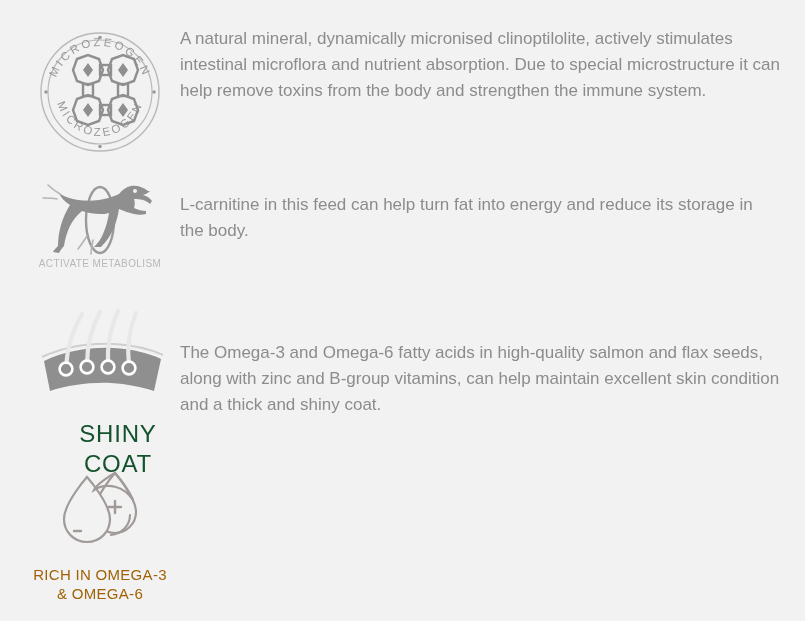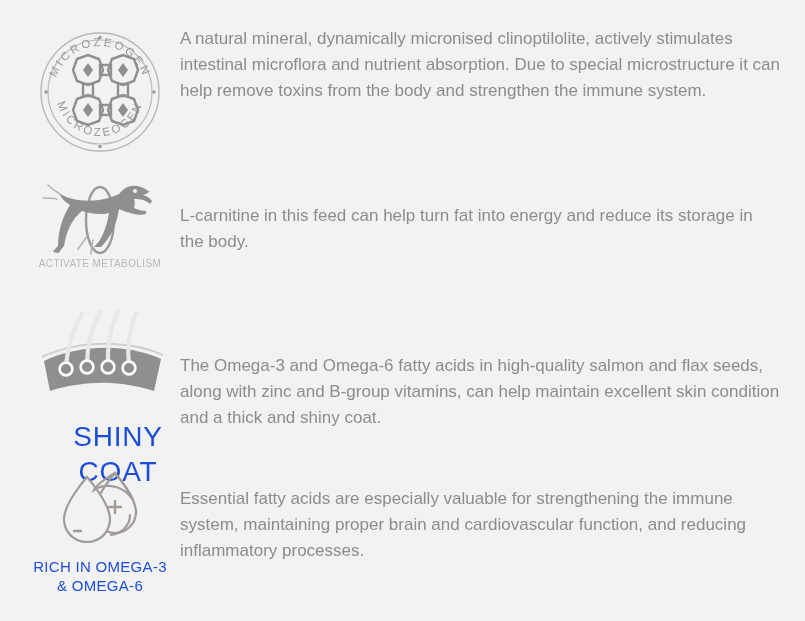--- a/index.html
+++ b/index.html
@@ -36,40 +36,40 @@
     display: block;
   }
   .icon-caption {
     text-align: center;
     color: #b3b3b3;
     letter-spacing: 0.4px;
     line-height: 1.25;
     white-space: pre-line;
   }
   .cap-metabolism { font-size: 10px; color: #b8b8b8; }
-  .cap-shiny { font-size: 28px; margin-top: 22px; color: #1d4ed8; letter-spacing: 0.8px; margin-left: 36px; }
-  .cap-omega { font-size: 15px; margin-top: 10px; color: #1d4ed8; letter-spacing: 0.3px; }
+  .cap-shiny { font-size: 24px; margin-top: 22px; color: #14532d; letter-spacing: 0.8px; margin-left: 36px; }
+  .cap-omega { font-size: 15px; margin-top: 18px; color: #a16207; letter-spacing: 0.3px; }
 
   .benefit-text {
     color: #8c8c8c;
     font-size: 17px;
     line-height: 26px;
     width: 600px;
     flex: 0 0 600px;
   }
 
   
   #row-microzeogen { left: 20px; top: 22px; }
   #row-microzeogen .benefit-text { margin-top: 4px; }
 
   #row-metabolism { left: 20px; top: 180px; }
-  #row-metabolism .benefit-text { margin-top: 23px; }
+  #row-metabolism .benefit-text { margin-top: 12px; }
 
   #row-shinycoat { left: 20px; top: 305px; }
-  #row-shinycoat .benefit-text { margin-top: 48px; }
+  #row-shinycoat .benefit-text { margin-top: 35px; }
 
   #row-omega { left: 20px; top: 468px; }
   #row-omega .benefit-text { margin-top: 18px; }
 </style>
 </head>
 <body>
 
 <div class="benefits-panel">
 
   <div class="benefit-row" id="row-microzeogen">
@@ -185,16 +185,15 @@
         <g stroke="#a09a98" stroke-width="2.4" stroke-linecap="round">
           <line x1="85" y1="33" x2="85" y2="45"></line>
           <line x1="79" y1="39" x2="91" y2="39"></line>
         </g>
         <path fill="none" stroke="#a09a98" stroke-width="2.2" stroke-linecap="round" d="M100,47 C100,58 91,66 81,67"></path>
         <line x1="44" y1="63" x2="51" y2="63" stroke="#a09a98" stroke-width="2.4" stroke-linecap="round"></line>
       </svg>
       <div class="icon-caption cap-omega">RICH IN OMEGA-3
 &amp; OMEGA-6</div>
     </div>
-    <div class="benefit-text">Essential fatty acids are especially valuable for strengthening the immune system, maintaining proper brain and cardiovascular function, and reducing inflammatory processes.</div>
   </div>
 
 </div>
 
 </body></html>

